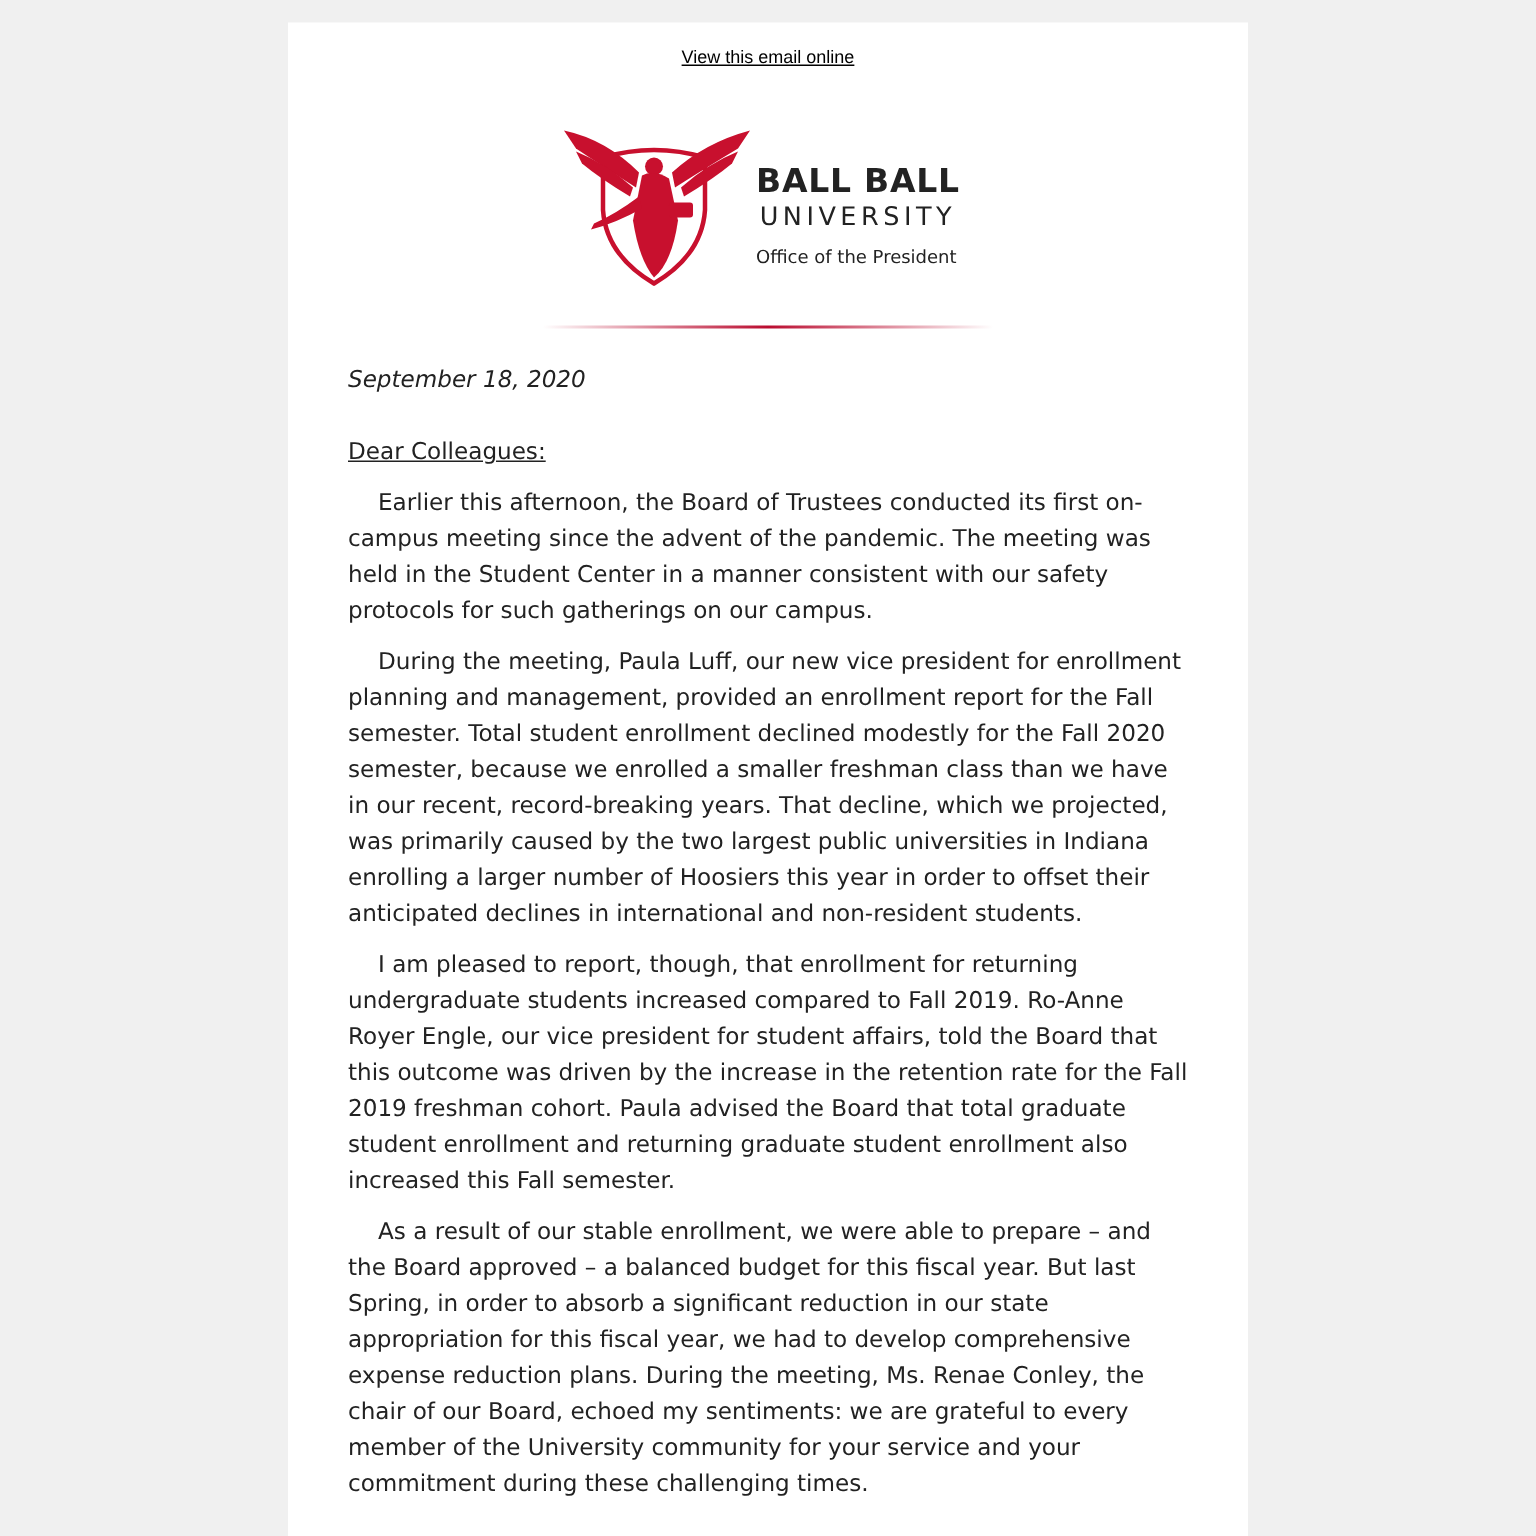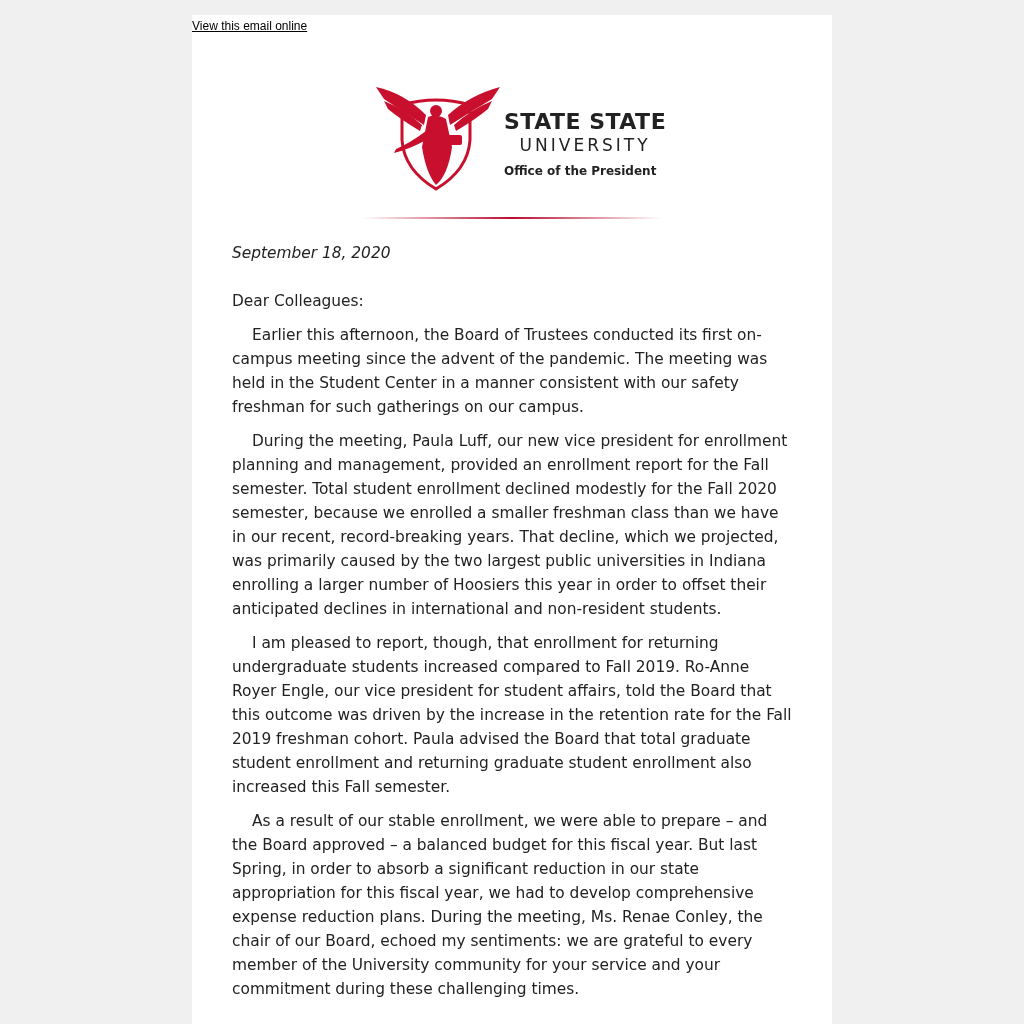--- a/index.html
+++ b/index.html
@@ -7,48 +7,49 @@
     width: 1024px; height: 1024px; overflow: hidden;
     background: #f0f0f0;
     font-family: "DejaVu Sans", sans-serif;
   }
   .email {
     position: absolute; left: 192px; top: 15px;
     width: 640px; height: 1100px;
     background: #ffffff;
   }
   .view-online {
-    position: absolute; top: 4px; left: 0; width: 100%;
+    position: absolute; top: 16px; left: 0; width: 100%;
+    text-align: center;
     font-family: "Liberation Sans", sans-serif;
     font-size: 12px; color: #000;
     text-decoration: underline;
     cursor: pointer;
   }
   .logo {
     position: absolute; left: 182px; top: 70px; width: 280px; height: 110px;
   }
   .logo-text {
     position: absolute; left: 312px; top: 95px;
     font-family: "DejaVu Sans", sans-serif; color: #222;
   }
   .logo-text .l1 { font-size: 22px; font-weight: bold; letter-spacing: 0.5px; line-height: 24px; }
   .logo-text .l2 { font-size: 17px; letter-spacing: 3px; line-height: 22px; text-align: center; }
-  .logo-text .l3 { font-size: 12px; font-weight: bold; margin-top: 8px; line-height: 14px; }
+  .logo-text .l3 { font-size: 12px; font-weight: normal; margin-top: 8px; line-height: 14px; }
   .divider {
     position: absolute; left: 170px; top: 202px; width: 300px; height: 2px;
     background: linear-gradient(to right, rgba(186,12,47,0) 0%, #ba0c2f 50%, rgba(186,12,47,0) 100%);
   }
   .content {
     position: absolute; left: 40px; top: 226px; width: 562px;
     font-family: "DejaVu Sans", sans-serif;
     font-size: 15.4px; line-height: 24px; color: #222;
   }
   .content p { margin: 0 0 10px 0; }
   .content .date { margin-bottom: 24px; font-style: italic; }
-  .content .salutation { margin-bottom: 10px; }
+  .content .salutation { margin-bottom: 10px; text-decoration: underline; }
   .content .para { text-indent: 20px; }
 </style>
 </head>
 <body>
 
 <div class="email">
   <a class="view-online">View this email online</a>
 
   <svg class="logo" viewBox="0 0 280 110">
     <g fill="#c8102e">
@@ -64,28 +65,28 @@
       <circle cx="62" cy="26" r="6"></circle>
       <path d="M54 32 Q62 28 72 34 L78 62 Q74 90 62 100 Q52 88 48 62 Z"></path>
 
       <path d="M52 46 Q36 58 22 64 L20 68 Q36 64 54 54 Z"></path>
 
       <rect x="72" y="50" width="16" height="10" rx="2"></rect>
     </g>
   </svg>
 
   <div class="logo-text">
-    <div class="l1">STATE STATE</div>
+    <div class="l1">BALL BALL</div>
     <div class="l2">UNIVERSITY</div>
     <div class="l3">Office of the President</div>
   </div>
 
   <div class="divider"></div>
 
   <div class="content">
     <p class="date">September 18, 2020</p>
     <p class="salutation">Dear Colleagues:</p>
-    <p class="para">Earlier this afternoon, the Board of Trustees conducted its first on-campus meeting since the advent of the pandemic. The meeting was held in the Student Center in a manner consistent with our safety freshman for such gatherings on our campus.</p>
+    <p class="para">Earlier this afternoon, the Board of Trustees conducted its first on-campus meeting since the advent of the pandemic. The meeting was held in the Student Center in a manner consistent with our safety protocols for such gatherings on our campus.</p>
     <p class="para">During the meeting, Paula Luff, our new vice president for enrollment planning and management, provided an enrollment report for the Fall semester. Total student enrollment declined modestly for the Fall 2020 semester, because we enrolled a smaller freshman class than we have in our recent, record-breaking years. That decline, which we projected, was primarily caused by the two largest public universities in Indiana enrolling a larger number of Hoosiers this year in order to offset their anticipated declines in international and non-resident students.</p>
     <p class="para">I am pleased to report, though, that enrollment for returning undergraduate students increased compared to Fall 2019. Ro-Anne Royer Engle, our vice president for student affairs, told the Board that this outcome was driven by the increase in the retention rate for the Fall 2019 freshman cohort. Paula advised the Board that total graduate student enrollment and returning graduate student enrollment also increased this Fall semester.</p>
     <p class="para">As a result of our stable enrollment, we were able to prepare – and the Board approved – a balanced budget for this fiscal year. But last Spring, in order to absorb a significant reduction in our state appropriation for this fiscal year, we had to develop comprehensive expense reduction plans. During the meeting, Ms. Renae Conley, the chair of our Board, echoed my sentiments: we are grateful to every member of the University community for your service and your commitment during these challenging times.</p>
   </div>
 </div>
 
 </body></html>

